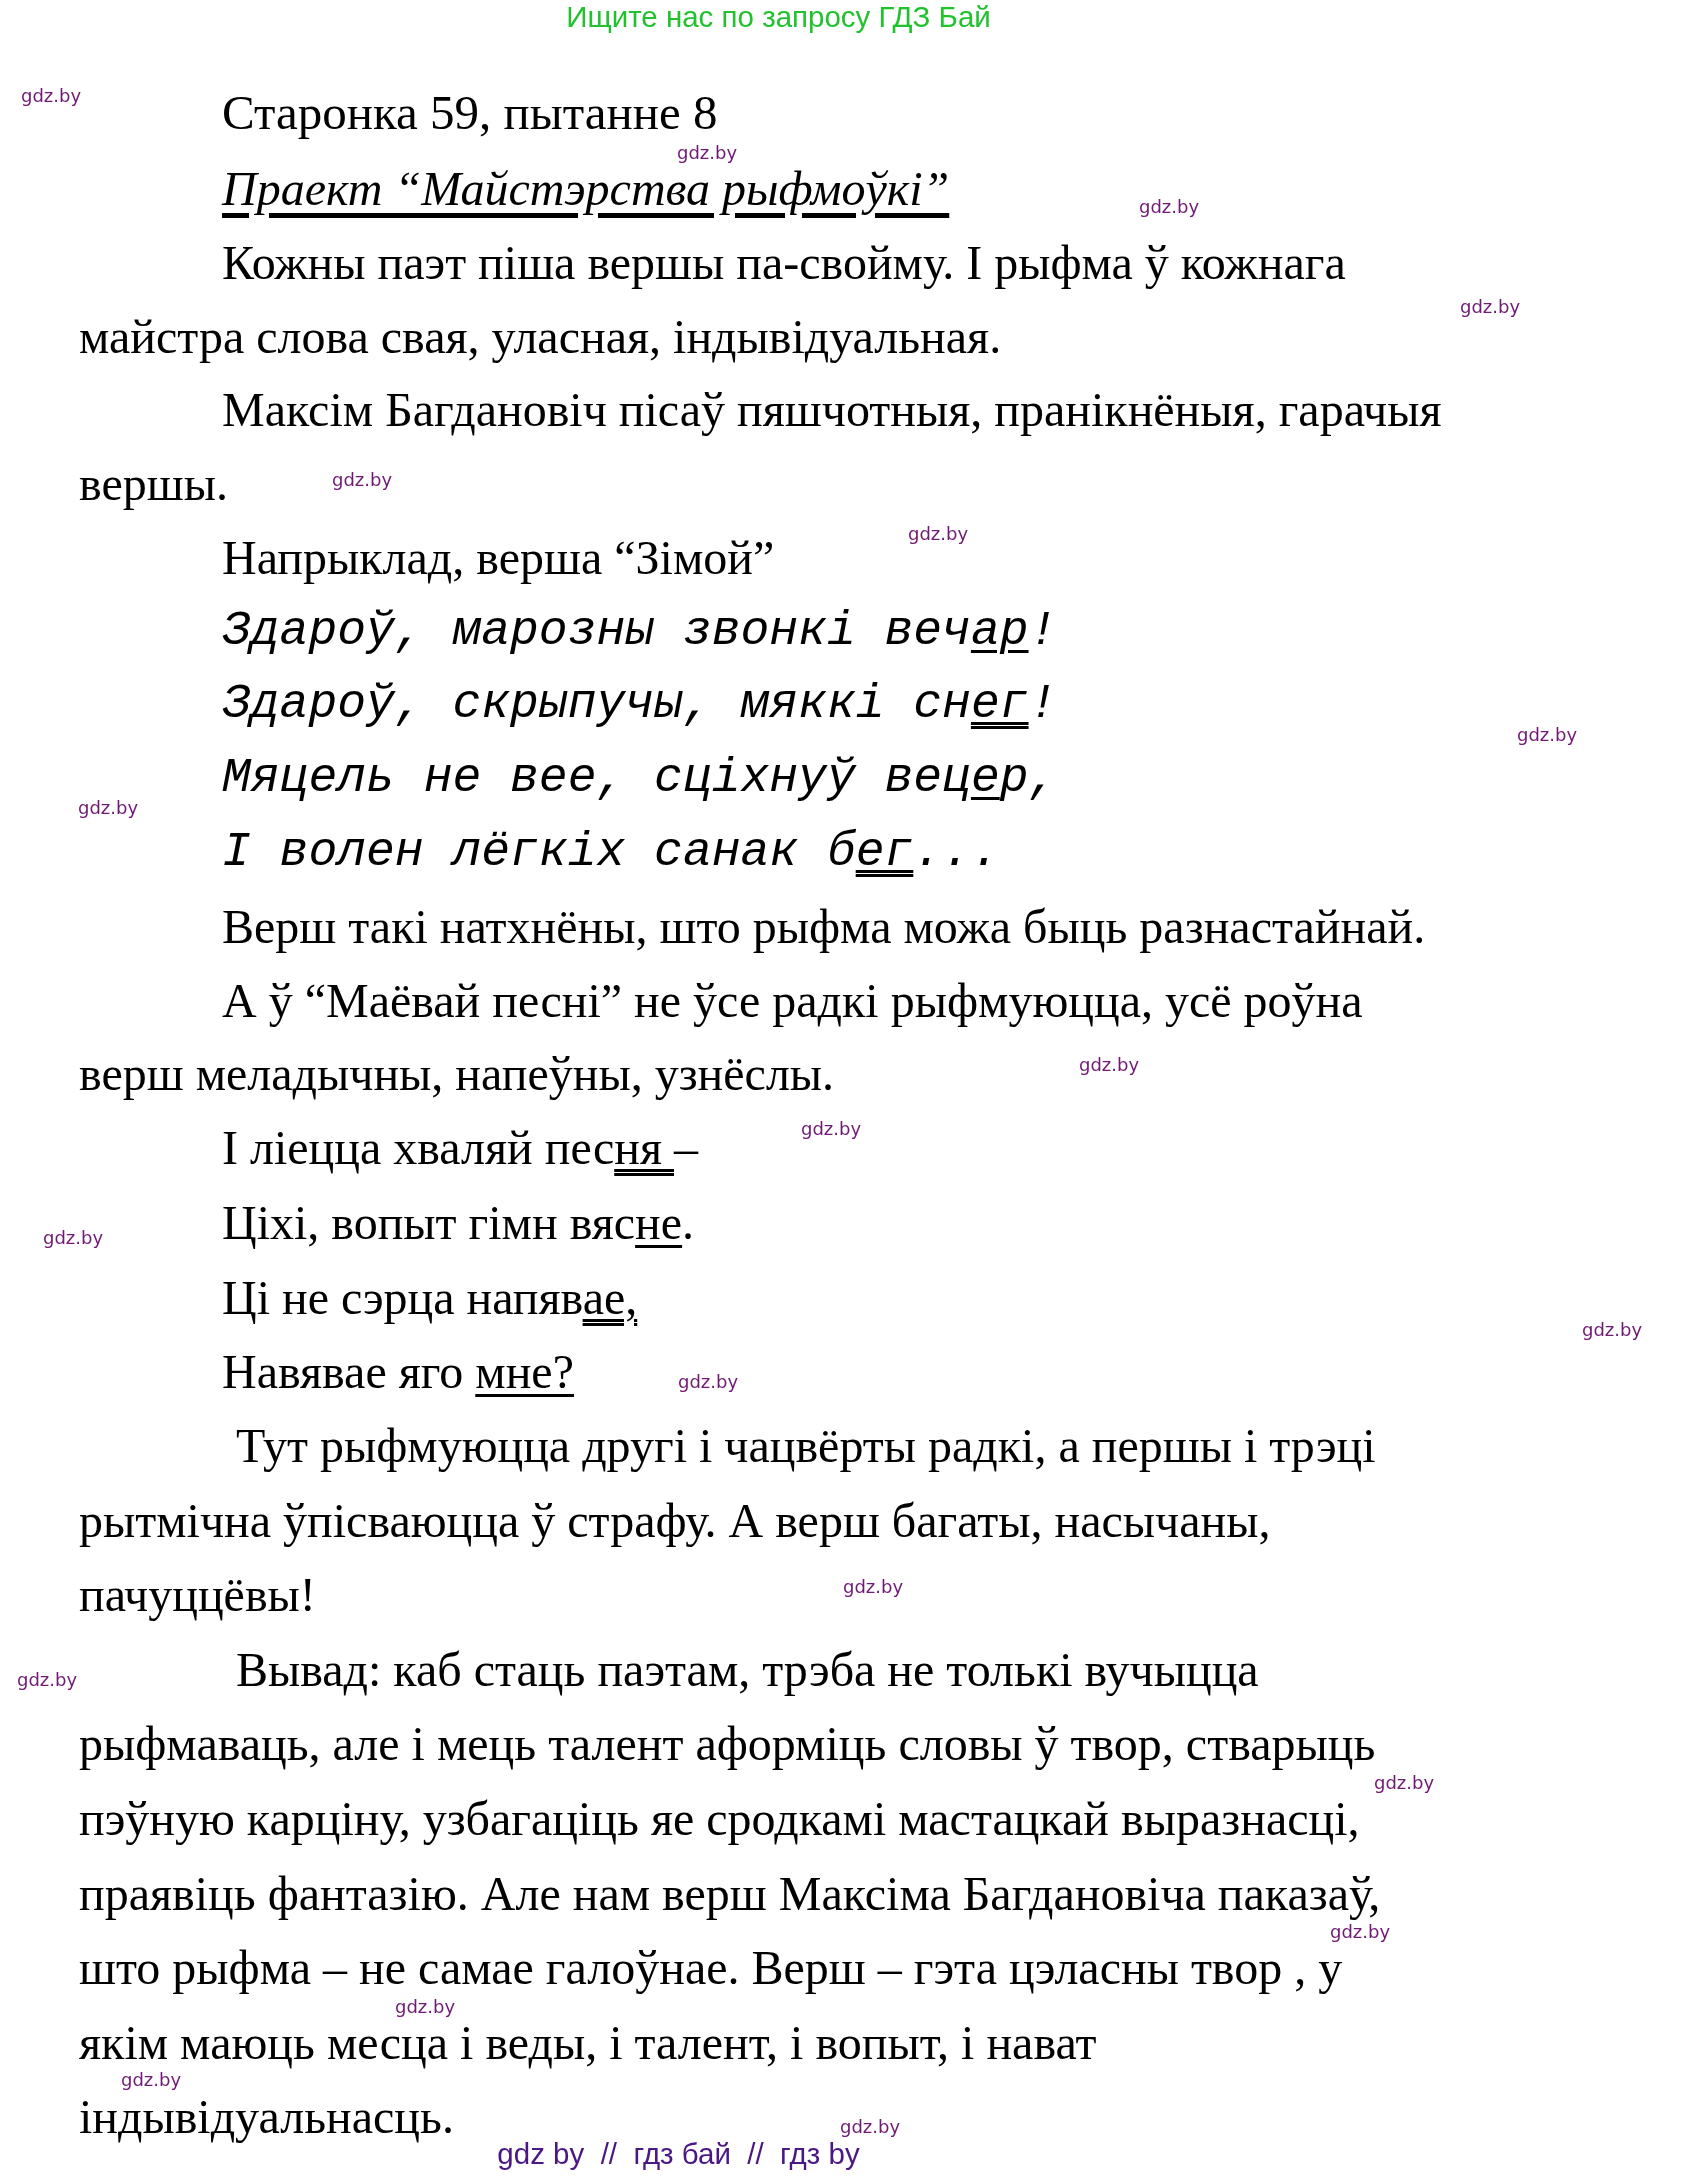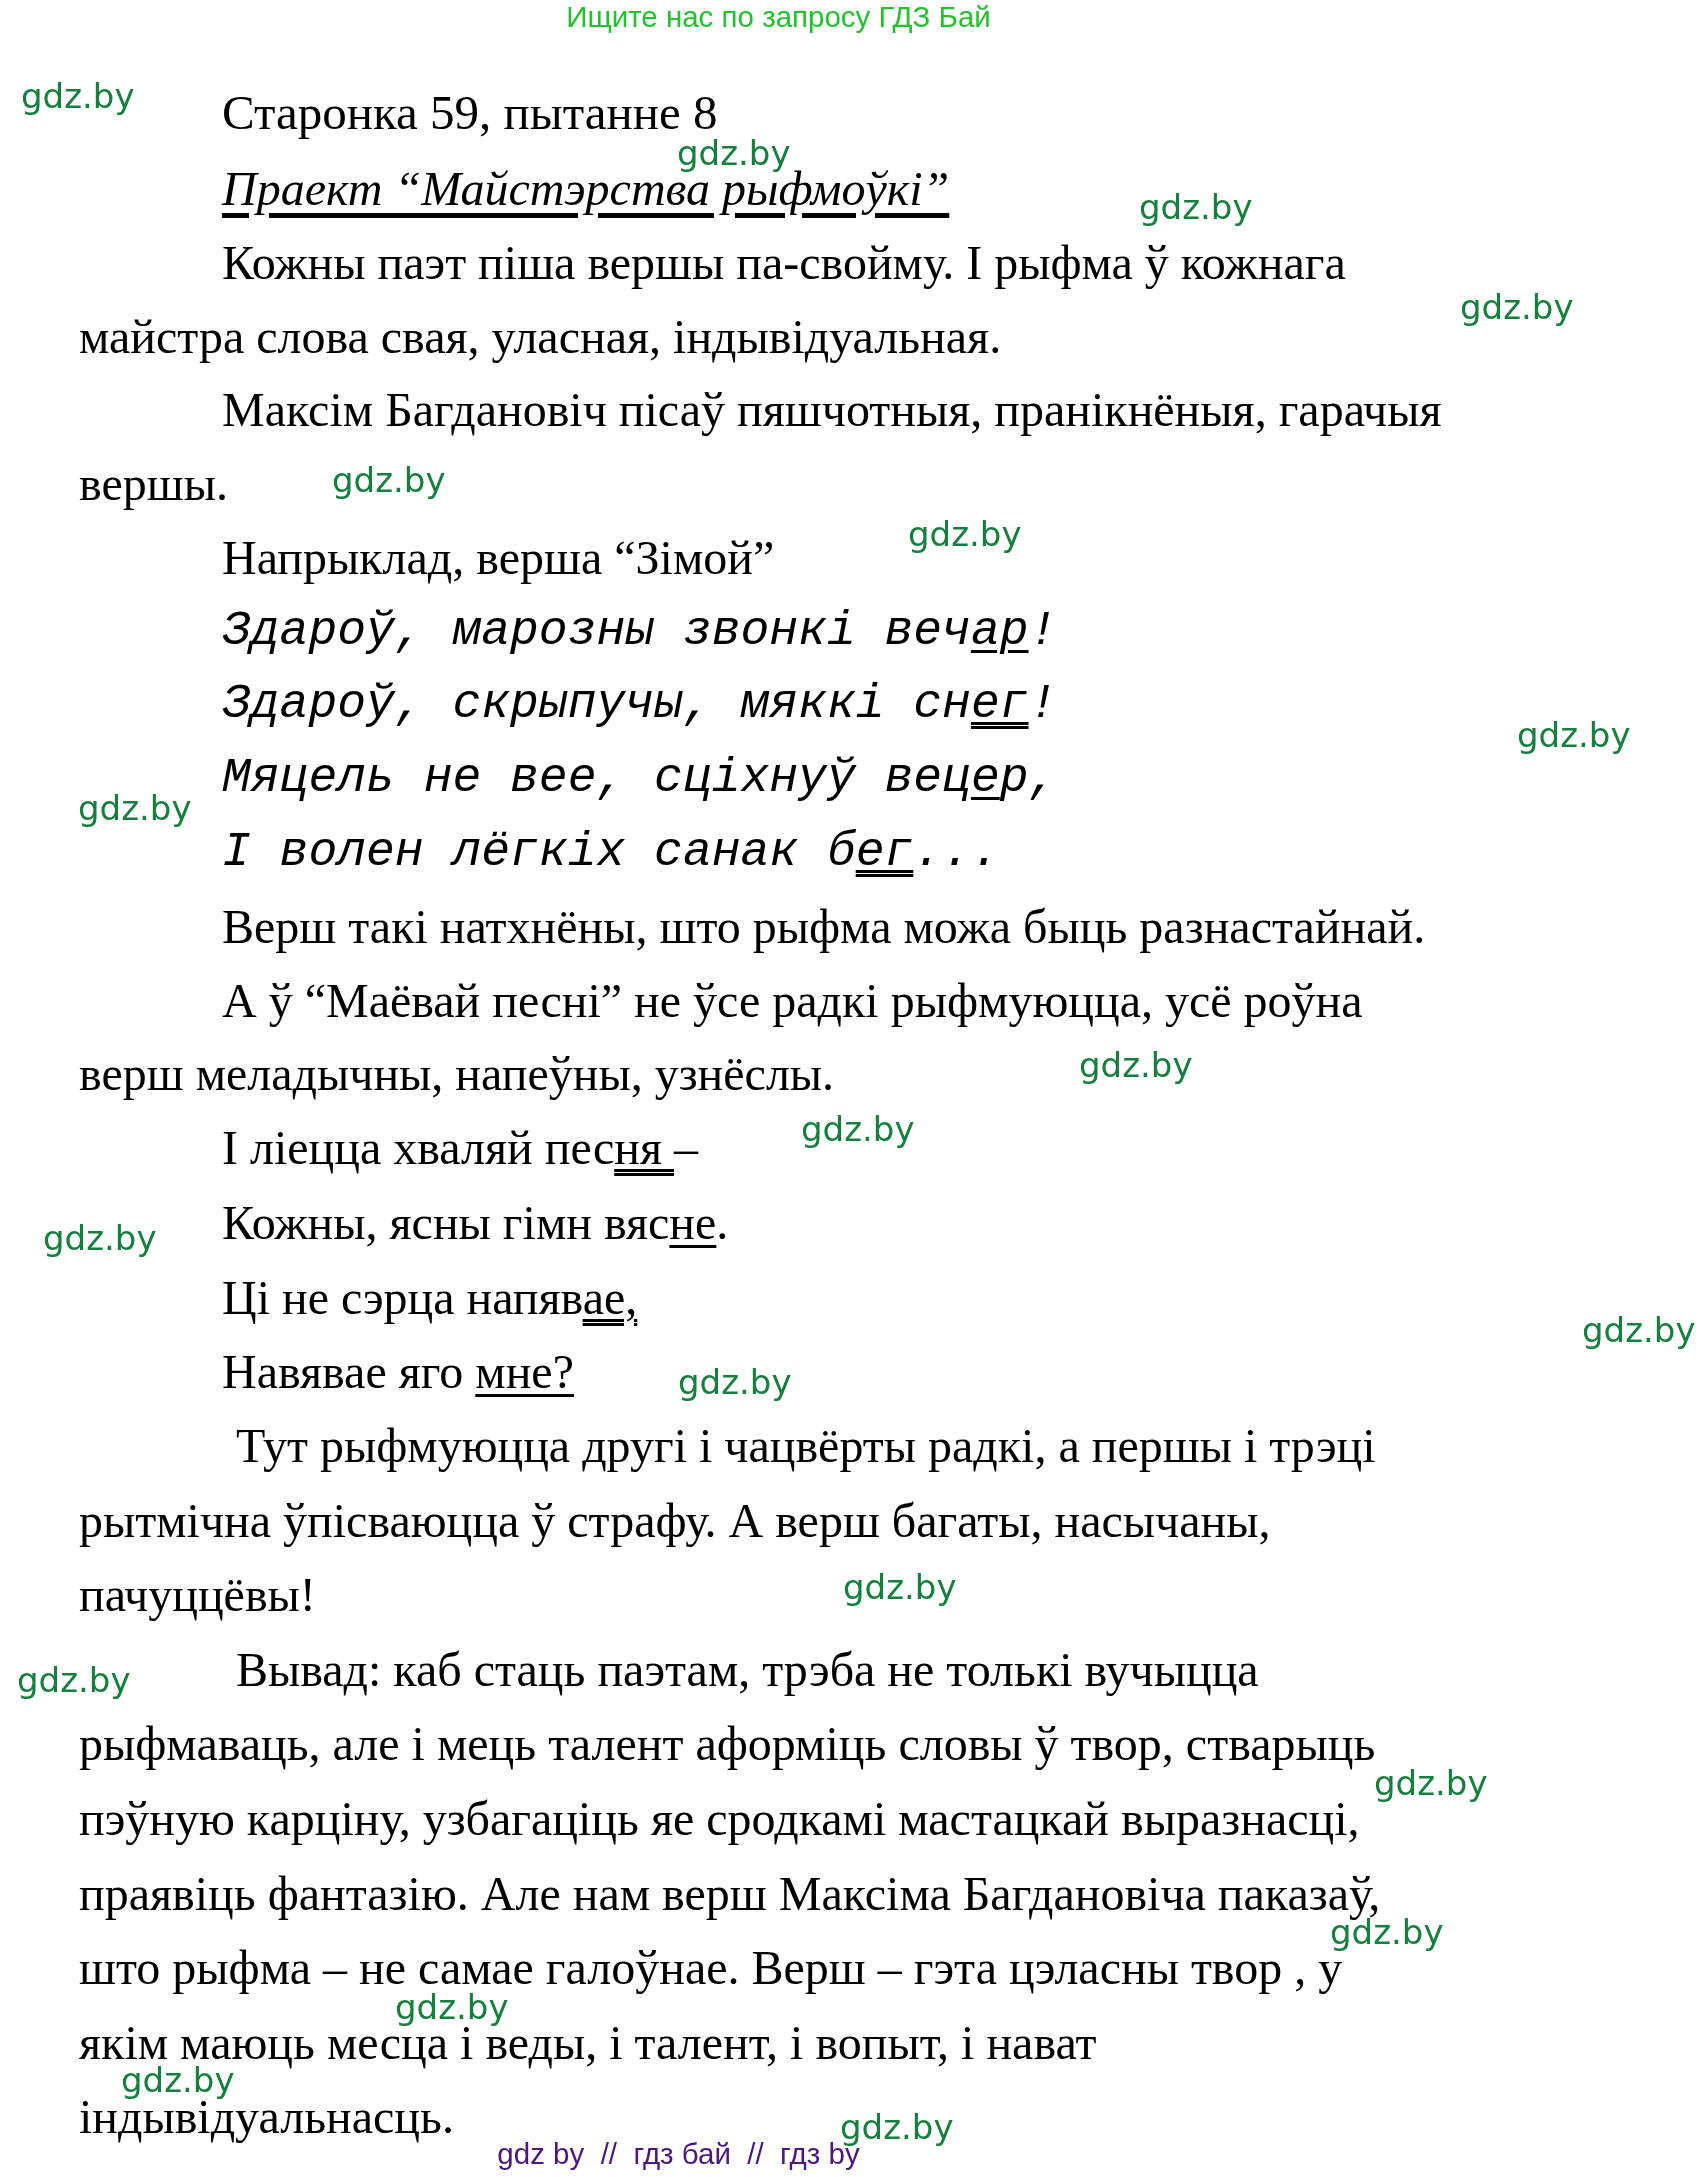--- a/index.html
+++ b/index.html
@@ -1,18 +1,18 @@
 <!DOCTYPE html>
 <html style="font-size:15px"><head>
 <meta charset="utf-8">
 <style>
   html, body { margin:0; padding:0; background:#ffffff; }
   body { width:1699px; height:2177px; position:relative; overflow:hidden; }
   .top-banner { position:absolute; top:0; left:0; width:1557px; text-align:center; font-family:"Liberation Sans", sans-serif; font-size:29.5px; line-height:34px; color:#22c12e; }
-  .wm { position:absolute; font-family:"DejaVu Sans", sans-serif; font-size:34px; color:#15803d; line-height:28.5px; white-space:nowrap; }
+  .wm { position:absolute; font-family:"DejaVu Sans", sans-serif; font-size:18px; color:#701a75; line-height:28.5px; white-space:nowrap; }
   .line { position:absolute; font-family:"Liberation Serif", serif; font-size:48px; line-height:53px; color:#000; white-space:nowrap; }
   .heading { font-weight:normal; font-size:49px; }
   .subtitle { font-style:italic; text-decoration:underline; text-decoration-thickness:4.8px; text-underline-offset:7.6px; }
   .it { font-style:italic;font-family:Liberation Mono, monospace; }
   .u1 { text-decoration:underline; text-decoration-thickness:2.9px; text-underline-offset:5.7px; }
   .u2 { text-decoration:underline double; text-decoration-thickness:2.9px; text-underline-offset:4.8px; }
   .footer { position:absolute; top:2137px; left:0; width:1357px; text-align:center; font-family:"Liberation Sans", sans-serif; font-size:29.5px; line-height:34px; color:#4b1783; white-space:pre; }
 </style>
 </head>
 <body>
@@ -52,21 +52,21 @@
 <div class="line it" style="left:222px; top:605px;"><span>Здароў, марозны звонкі веч</span><span class="u1">ар</span><span>!</span></div>
 <div class="line it" style="left:222px; top:678px;"><span>Здароў, скрыпучы, мяккі сн</span><span class="u2">ег</span><span>!</span></div>
 <div class="line it" style="left:222px; top:752px;"><span>Мяцель не вее, сціхнуў вец</span><span class="u1">е</span><span>р,</span></div>
 <div class="line it" style="left:222px; top:826px;"><span>І волен лёгкіх санак б</span><span class="u2">ег</span><span>...</span></div>
 
 <div class="line" style="left:222px; top:900px;">Верш такі натхнёны, што рыфма можа быць разнастайнай.</div>
 <div class="line" style="left:222px; top:974px;">А ў “Маёвай песні” не ўсе радкі рыфмуюцца, усё роўна</div>
 <div class="line" style="left:79px; top:1047px;">верш меладычны, напеўны, узнёслы.</div>
 
 <div class="line" style="left:222px; top:1121px;"><span>І ліецца хваляй пес</span><span class="u2">ня </span><span>–</span></div>
-<div class="line" style="left:222px; top:1196px;"><span>Кожны, ясны гімн вяс</span><span class="u1">не</span><span>.</span></div>
+<div class="line" style="left:222px; top:1196px;"><span>Ціхі, вопыт гімн вяс</span><span class="u1">не</span><span>.</span></div>
 <div class="line" style="left:222px; top:1271px;"><span>Ці не сэрца напяв</span><span class="u2">ае,</span><span></span></div>
 <div class="line" style="left:222px; top:1345px;"><span>Навявае яго </span><span class="u1">мне?</span><span></span></div>
 
 <div class="line" style="left:236px; top:1419px;">Тут рыфмуюцца другі і чацвёрты радкі, а першы і трэці</div>
 <div class="line" style="left:79px; top:1494px;">рытмічна ўпісваюцца ў страфу. А верш багаты, насычаны,</div>
 <div class="line" style="left:79px; top:1568px;">пачуццёвы!</div>
 
 <div class="line" style="left:236px; top:1643px;">Вывад: каб стаць паэтам, трэба не толькі вучыцца</div>
 <div class="line" style="left:79px; top:1717px;">рыфмаваць, але і мець талент аформіць словы ў твор, стварыць</div>
 <div class="line" style="left:79px; top:1792px;">пэўную карціну, узбагаціць яе сродкамі мастацкай выразнасці,</div>

